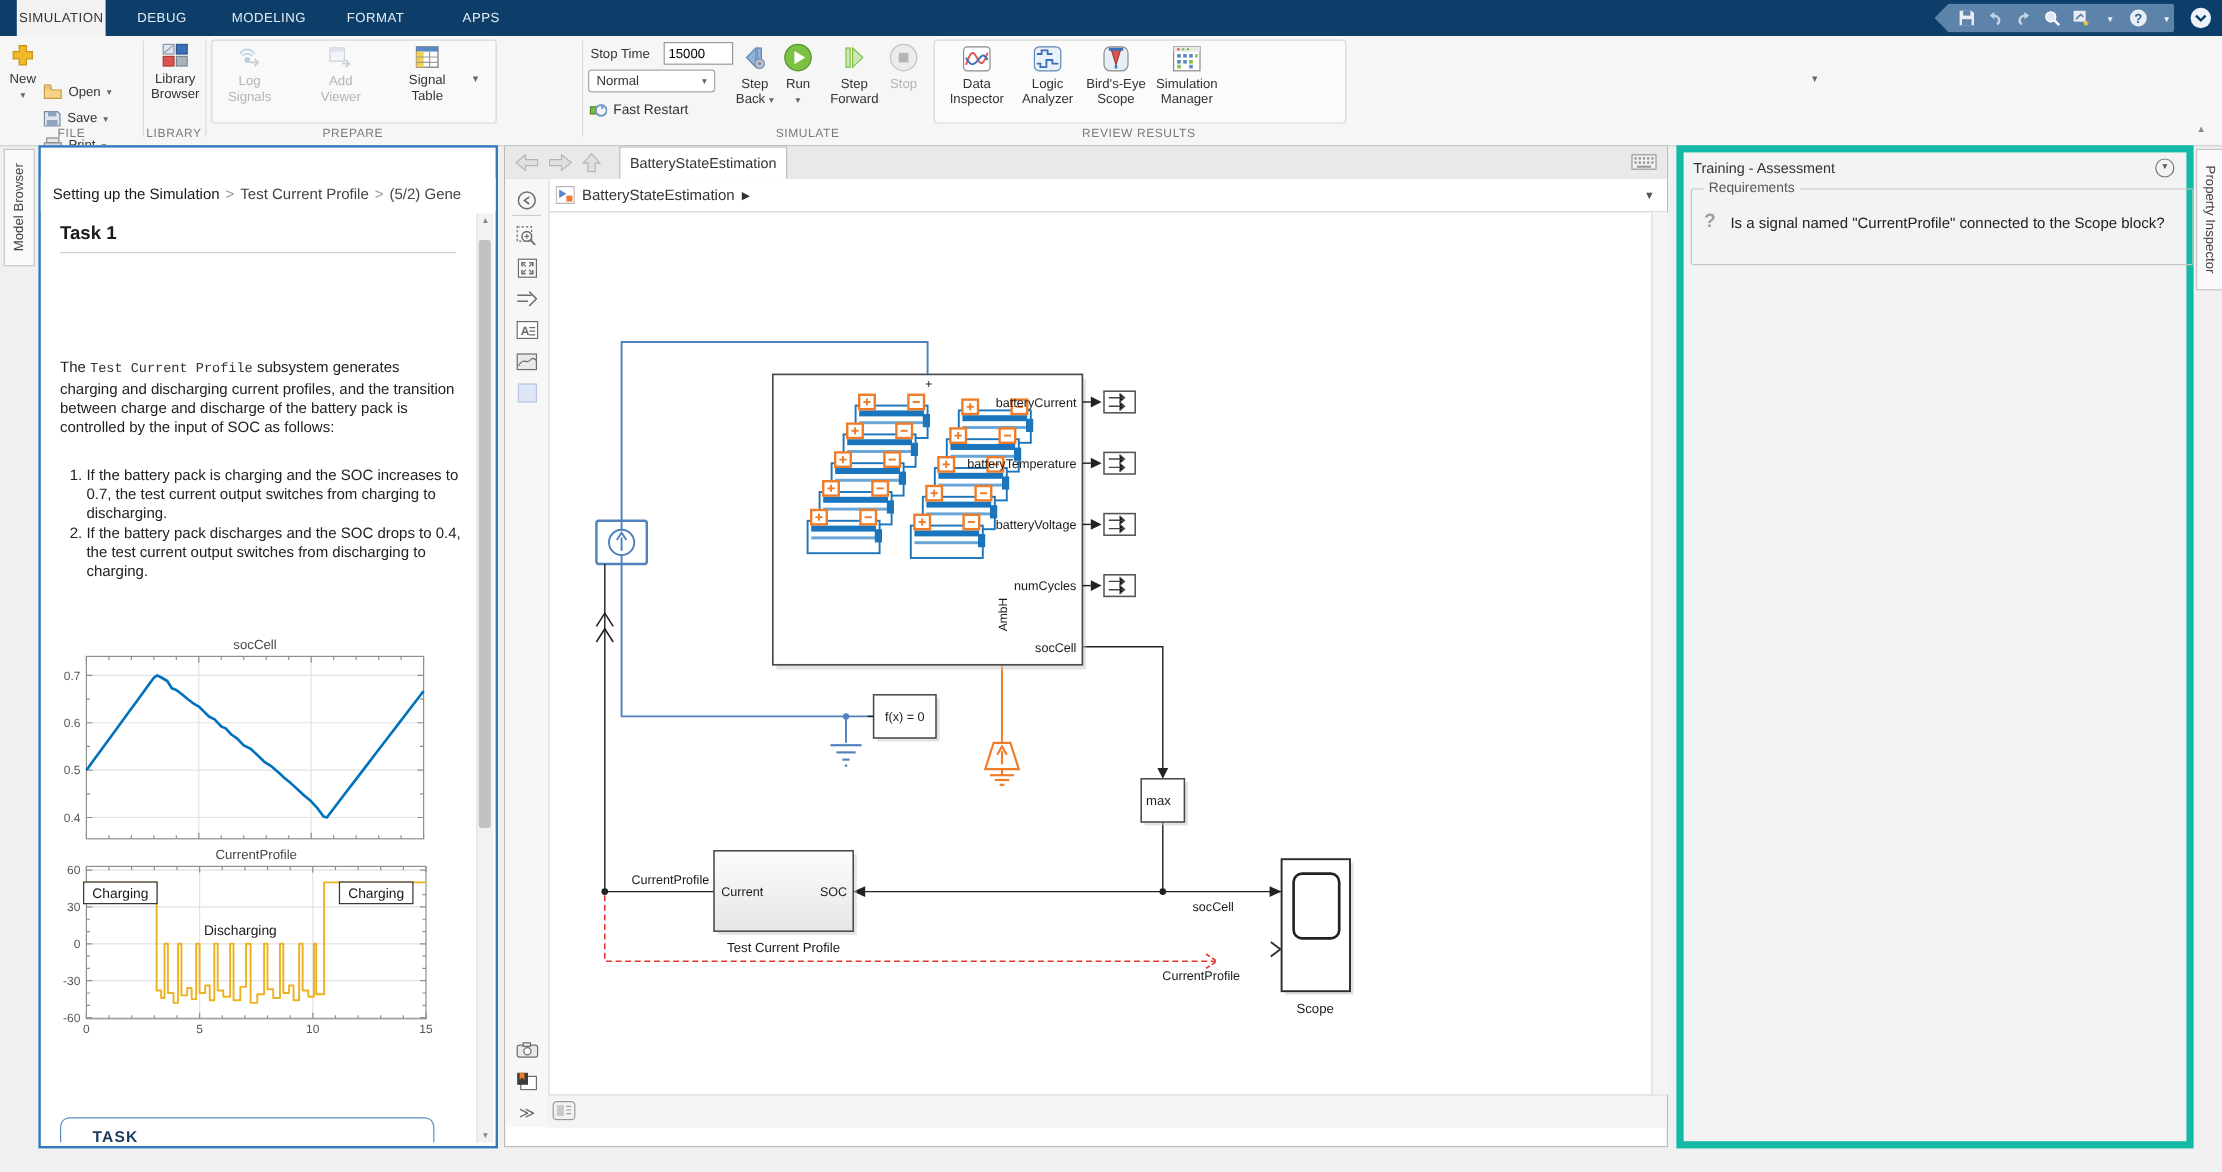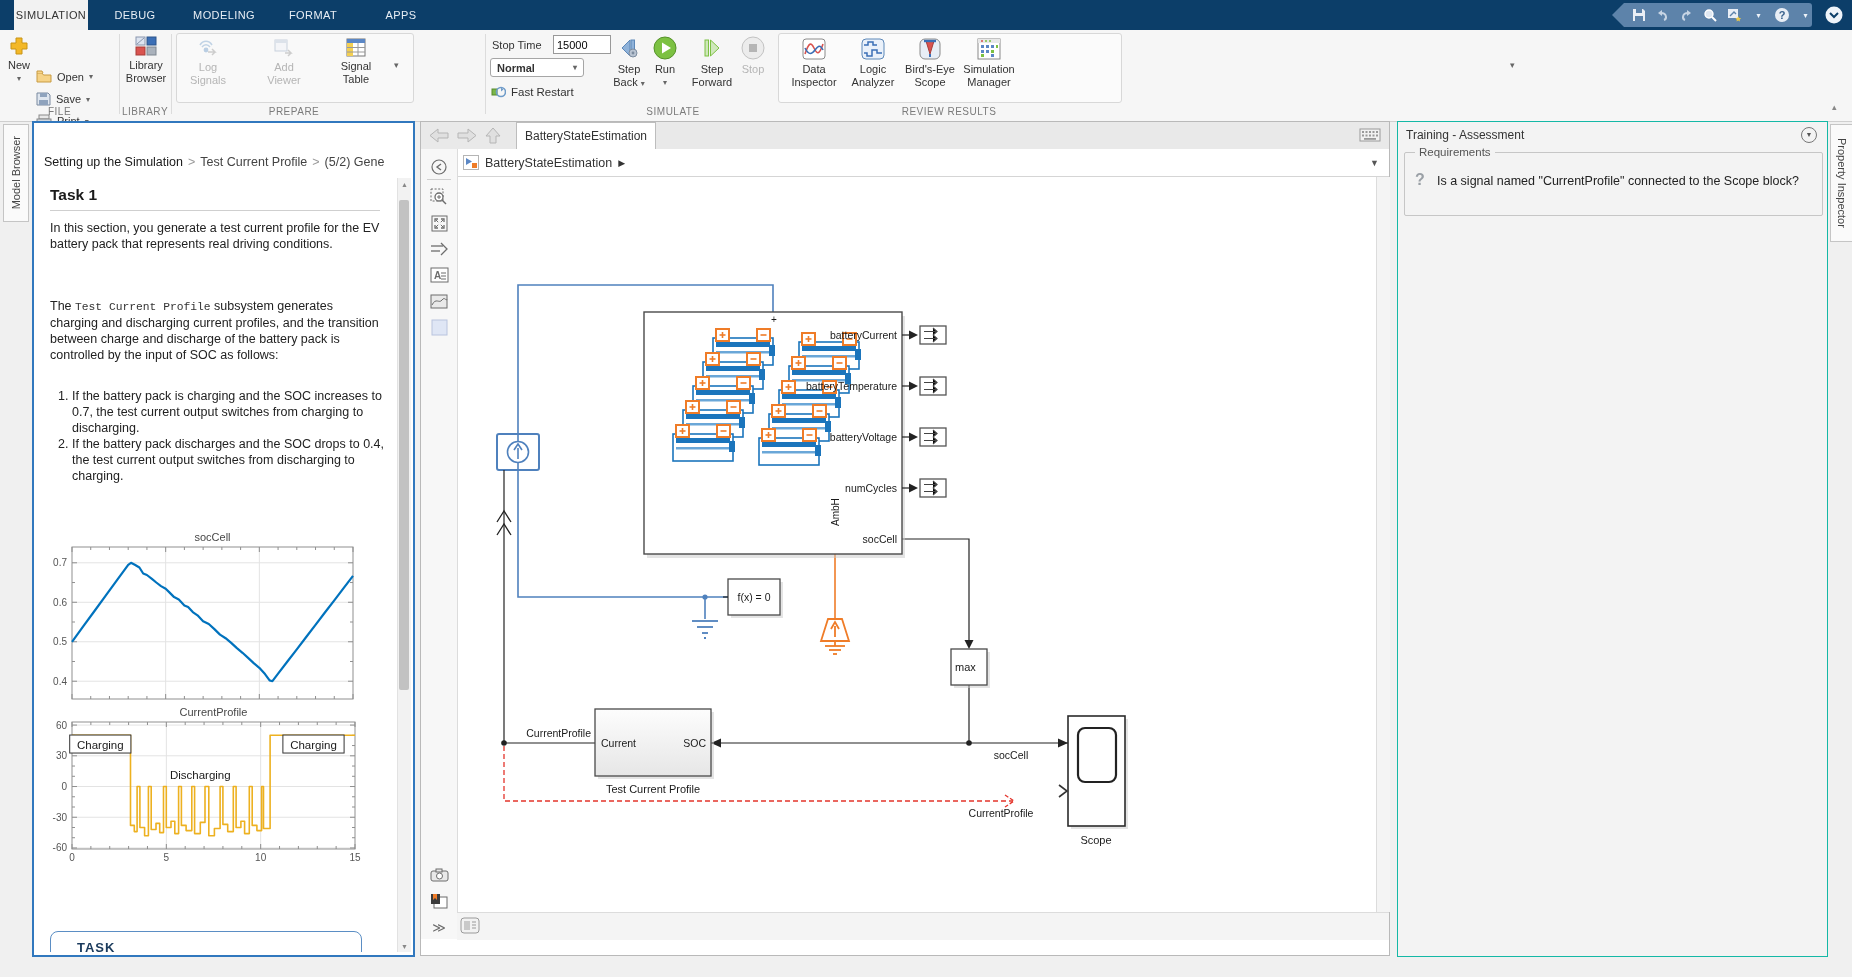--- a/index.html
+++ b/index.html
@@ -16,22 +16,22 @@
   
   .ribbon{position:absolute;left:0;top:30px;width:1852px;height:91px;background:#f6f6f6;border-bottom:1px solid #cfcfcf;}
   .sep{position:absolute;top:4px;height:80px;width:1px;background:#dcdcdc;}
   .seclab{position:absolute;top:76px;height:12px;font-size:10px;color:#7b7b7b;letter-spacing:.5px;text-align:center;}
   .bigbtn{position:absolute;text-align:center;font-size:11px;color:#333;line-height:13px;cursor:default;}
   .dis{color:#b5b5b5;}
   .smallrow{position:absolute;font-size:11px;color:#333;display:flex;align-items:center;gap:5px;}
   .dd{font-size:8px;color:#666;}
   .groupbox{position:absolute;border:1px solid #d8d8d8;border-radius:3px;background:#f9f9f9;}
   .stopinput{position:absolute;width:50px;height:17px;border:1px solid #999;background:#fff;font-size:11px;padding:0 3px;font-family:"Liberation Sans",sans-serif;}
-  .combo{position:absolute;width:94px;height:19px;border:1px solid #a6a6a6;border-radius:3px;background:#fff;font-size:11px;color:#333;
-         display:flex;align-items:center;justify-content:space-between;padding:0 6px;box-sizing:border-box;font-weight:bold;}
+  .combo{position:absolute;width:106px;height:19px;border:1px solid #a6a6a6;border-radius:3px;background:#fff;font-size:11px;color:#333;
+         display:flex;align-items:center;justify-content:space-between;padding:0 6px;box-sizing:border-box;}
   
   .lpanel{position:absolute;left:32px;top:121px;width:383px;height:836px;background:#fff;border:2px solid #3178be;box-sizing:border-box;}
   .lphead{position:absolute;left:0;top:0;width:379px;height:25px;background:#f0f0f0;border-bottom:1px solid #ddd;
           font-size:12px;color:#333;display:flex;align-items:center;padding-left:10px;box-sizing:border-box;}
   .circbtn{width:14px;height:14px;border:1px solid #777;border-radius:50%;color:#555;font-size:7px;display:flex;align-items:center;justify-content:center;}
   .crumbrow{position:absolute;left:0;top:25px;width:379px;height:28px;background:#fff;font-size:12.5px;color:#444;
             display:flex;align-items:center;padding-left:10px;white-space:nowrap;overflow:hidden;box-sizing:border-box;}
   .lcontent{position:absolute;left:0;top:55px;width:363px;height:774px;overflow:hidden;font-size:12.5px;color:#222;}
   .lcontent p{margin:0;line-height:16px;}
   .codefont{font-family:"Liberation Mono",monospace;font-size:11.3px;color:#333;}
@@ -48,21 +48,21 @@
   .tabstrip{position:absolute;left:0;top:0;width:968px;height:27px;background:#e9e9e9;border-bottom:1px solid #c9c9c9;}
   .doctab{position:absolute;left:95px;top:0;width:140px;height:27px;background:#fff;border:1px solid #bdbdbd;border-bottom:none;
           font-size:12px;color:#333;display:flex;align-items:center;justify-content:center;box-sizing:border-box;}
   .crumbbar{position:absolute;left:36px;top:27px;width:932px;height:28px;background:#fff;border-bottom:1px solid #d5d5d5;
             display:flex;align-items:center;font-size:12.5px;color:#333;box-sizing:border-box;padding-left:6px;}
   .palette{position:absolute;left:0;top:27px;width:36px;height:790px;background:#f7f7f7;border-right:1px solid #dcdcdc;}
   .palic{position:absolute;left:7px;width:22px;height:20px;display:flex;align-items:center;justify-content:center;color:#6d6d6d;}
   .hscroll{position:absolute;left:36px;top:790px;width:932px;height:27px;background:#f4f4f4;border-top:1px solid #dcdcdc;}
   .vscroll{position:absolute;left:955px;top:55px;width:13px;height:735px;background:#f4f4f4;border-left:1px solid #dcdcdc;}
   
-  .rpanel{position:absolute;left:1397px;top:121px;width:431px;height:836px;background:#f3f3f3;border:1px solid #14b8a6;box-sizing:border-box;}
+  .rpanel{position:absolute;left:1397px;top:121px;width:431px;height:836px;background:#f3f3f3;border:6px solid #14b8a6;box-sizing:border-box;}
   .reqbox{position:absolute;left:6px;top:30px;width:417px;height:62px;border:1px solid #c6c6c6;border-radius:2px;}
   .reqlegend{position:absolute;left:10px;top:-7px;background:#f3f3f3;padding:0 4px;font-size:11.5px;color:#555;}
   
   .statusbar{position:absolute;left:0;top:957px;width:1852px;height:20px;background:#f0f0f0;border-top:1px solid #cfcfcf;font-size:11px;color:#333;margin-top:20px;}
   svg text{font-family:"Liberation Sans",sans-serif;}
 </style>
 </head>
 <body>
 <div id="app">
 
@@ -334,21 +334,20 @@
   <div class="crumbrow">
     <span style="font-weight:normal;color:#1a1a1a;">Setting up the Simulation</span>
     <span style="color:#999;margin:0 5px;">&gt;</span>
     <span>Test Current Profile</span>
     <span style="color:#999;margin:0 5px;">&gt;</span>
     <span>(5/2) Gene</span>
   </div>
   <div class="lcontent">
     <div class="abs" style="left:16px;top:8px;font-size:15.5px;font-weight:bold;color:#1a1a1a;">Task 1</div>
     <div class="abs" style="left:16px;top:32px;width:330px;border-top:1px solid #cfcfcf;"></div>
-    <p class="abs" style="left:16px;top:42px;width:332px;">In this section, you generate a test current profile for the EV battery pack that represents real driving conditions.</p>
     <p class="abs" style="left:16px;top:120px;width:334px;"><span>The </span><span class="codefont">Test Current Profile</span><span> subsystem generates charging and discharging current profiles, and the transition between charge and discharge of the battery pack is controlled by the input of SOC as follows:</span></p>
     <ol class="abs" style="left:16px;top:210px;width:330px;margin:0;padding-left:22px;line-height:16px;">
       <li>If the battery pack is charging and the SOC increases to 0.7, the test current output switches from charging to discharging.</li>
       <li>If the battery pack discharges and the SOC drops to 0.4, the test current output switches from discharging to charging.</li>
     </ol>
     <svg class="abs" style="left:14px;top:352px;" width="313" height="174">
           <rect x="0" y="0" width="313" height="174" fill="#fff"></rect>
           <line x1="117.66666666666666" y1="17" x2="117.66666666666666" y2="169" stroke="#e3e3e3"></line>
           <line x1="211.33333333333331" y1="17" x2="211.33333333333331" y2="169" stroke="#e3e3e3"></line>
           <line x1="24" y1="151.23376623376623" x2="305" y2="151.23376623376623" stroke="#e3e3e3"></line>

